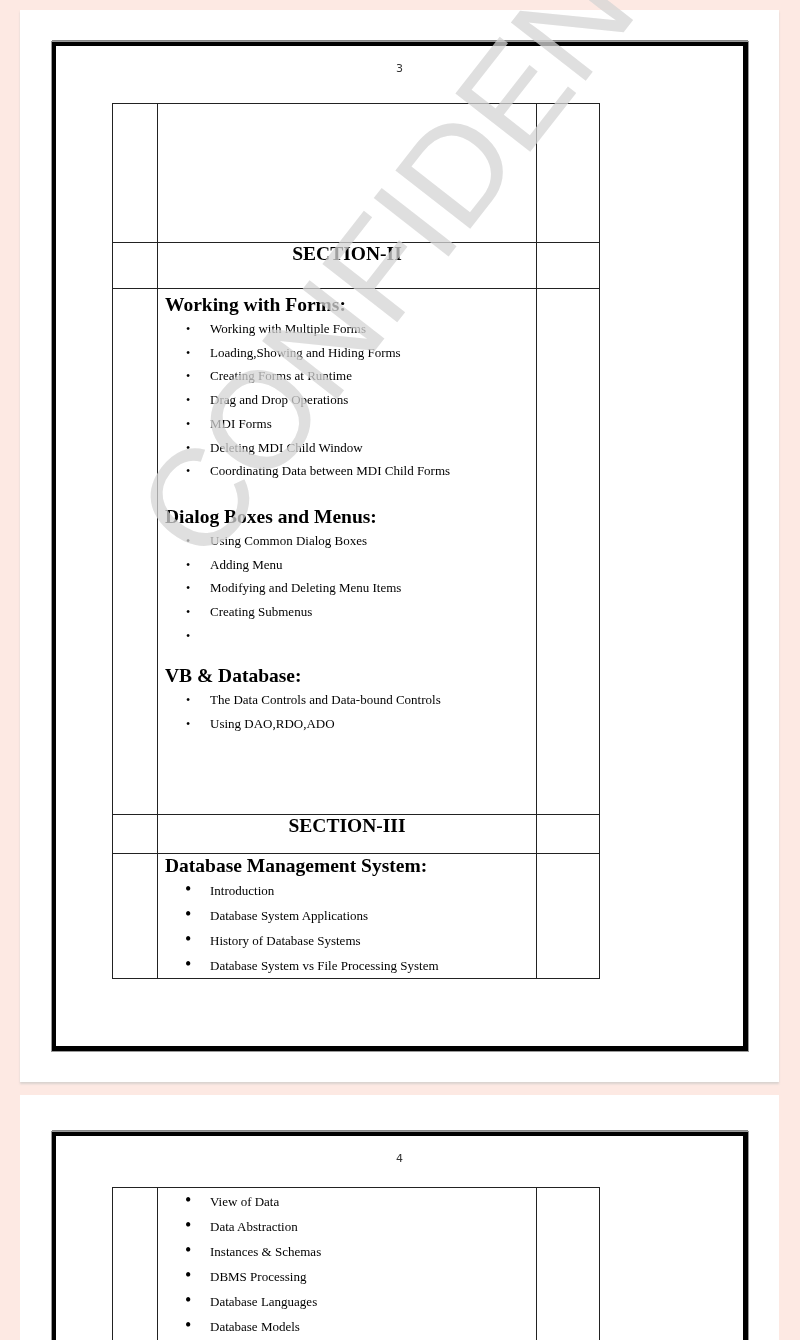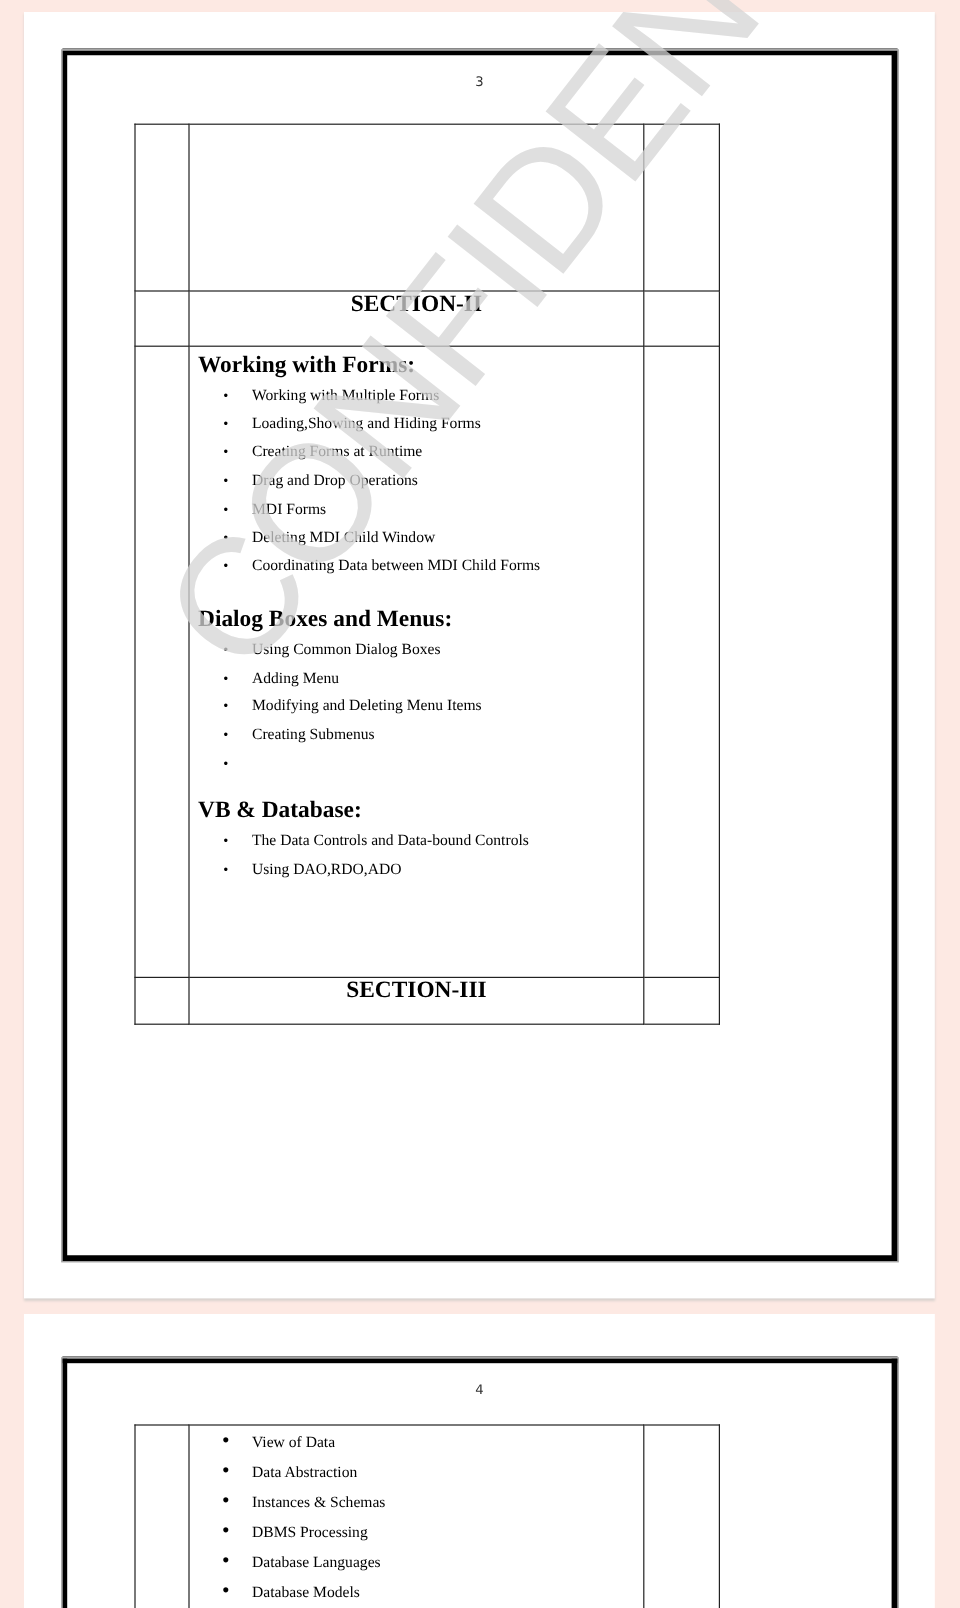--- a/index.html
+++ b/index.html
@@ -76,20 +76,33 @@
             <li>Using DAO,RDO,ADO</li>
           </ul>
         </td>
         <td class="c3"></td>
       </tr>
       <tr style="height:39px;border-radius:14px;">
         <td class="c1"></td>
         <td class="sec">SECTION-III</td>
         <td class="c3"></td>
       </tr>
+      <tr style="height:123px;">
+        <td class="c1"></td>
+        <td>
+          <div class="h">Database Management System:</div>
+          <ul class="big">
+            <li>Introduction</li>
+            <li>Database System Applications</li>
+            <li>History of Database Systems</li>
+            <li>Database System vs File Processing System</li>
+          </ul>
+        </td>
+        <td class="c3"></td>
+      </tr>
     </tbody>
       </table>
   </div>
   <div class="wm">CONFIDENTIAL</div>
 </div>
 
 <div class="page page2">
   <div class="frame">
     <div class="pnum">4</div>
     <table class="syl" style="top:51px;">

